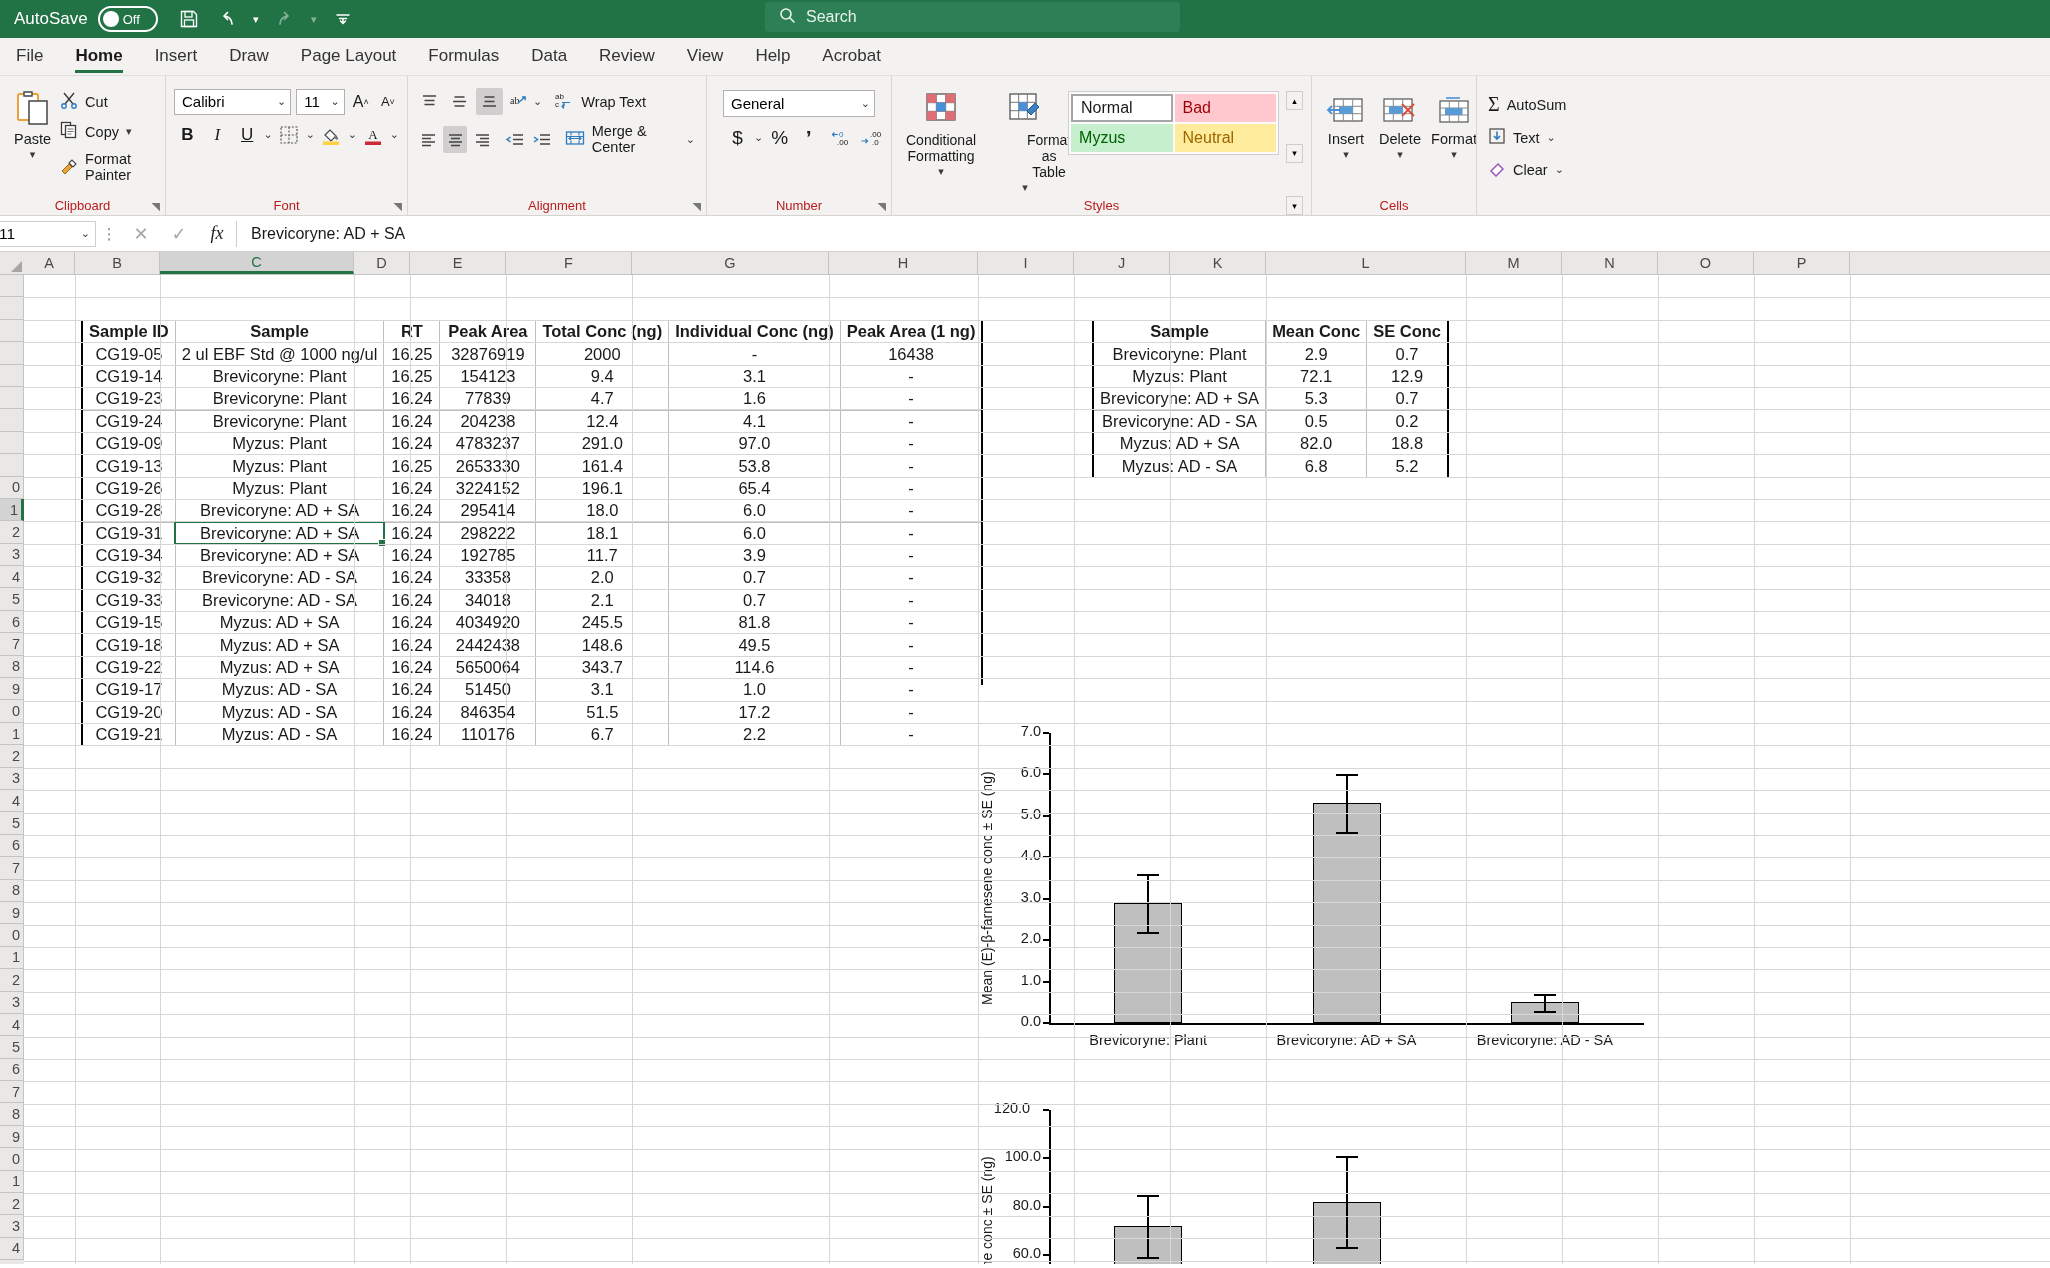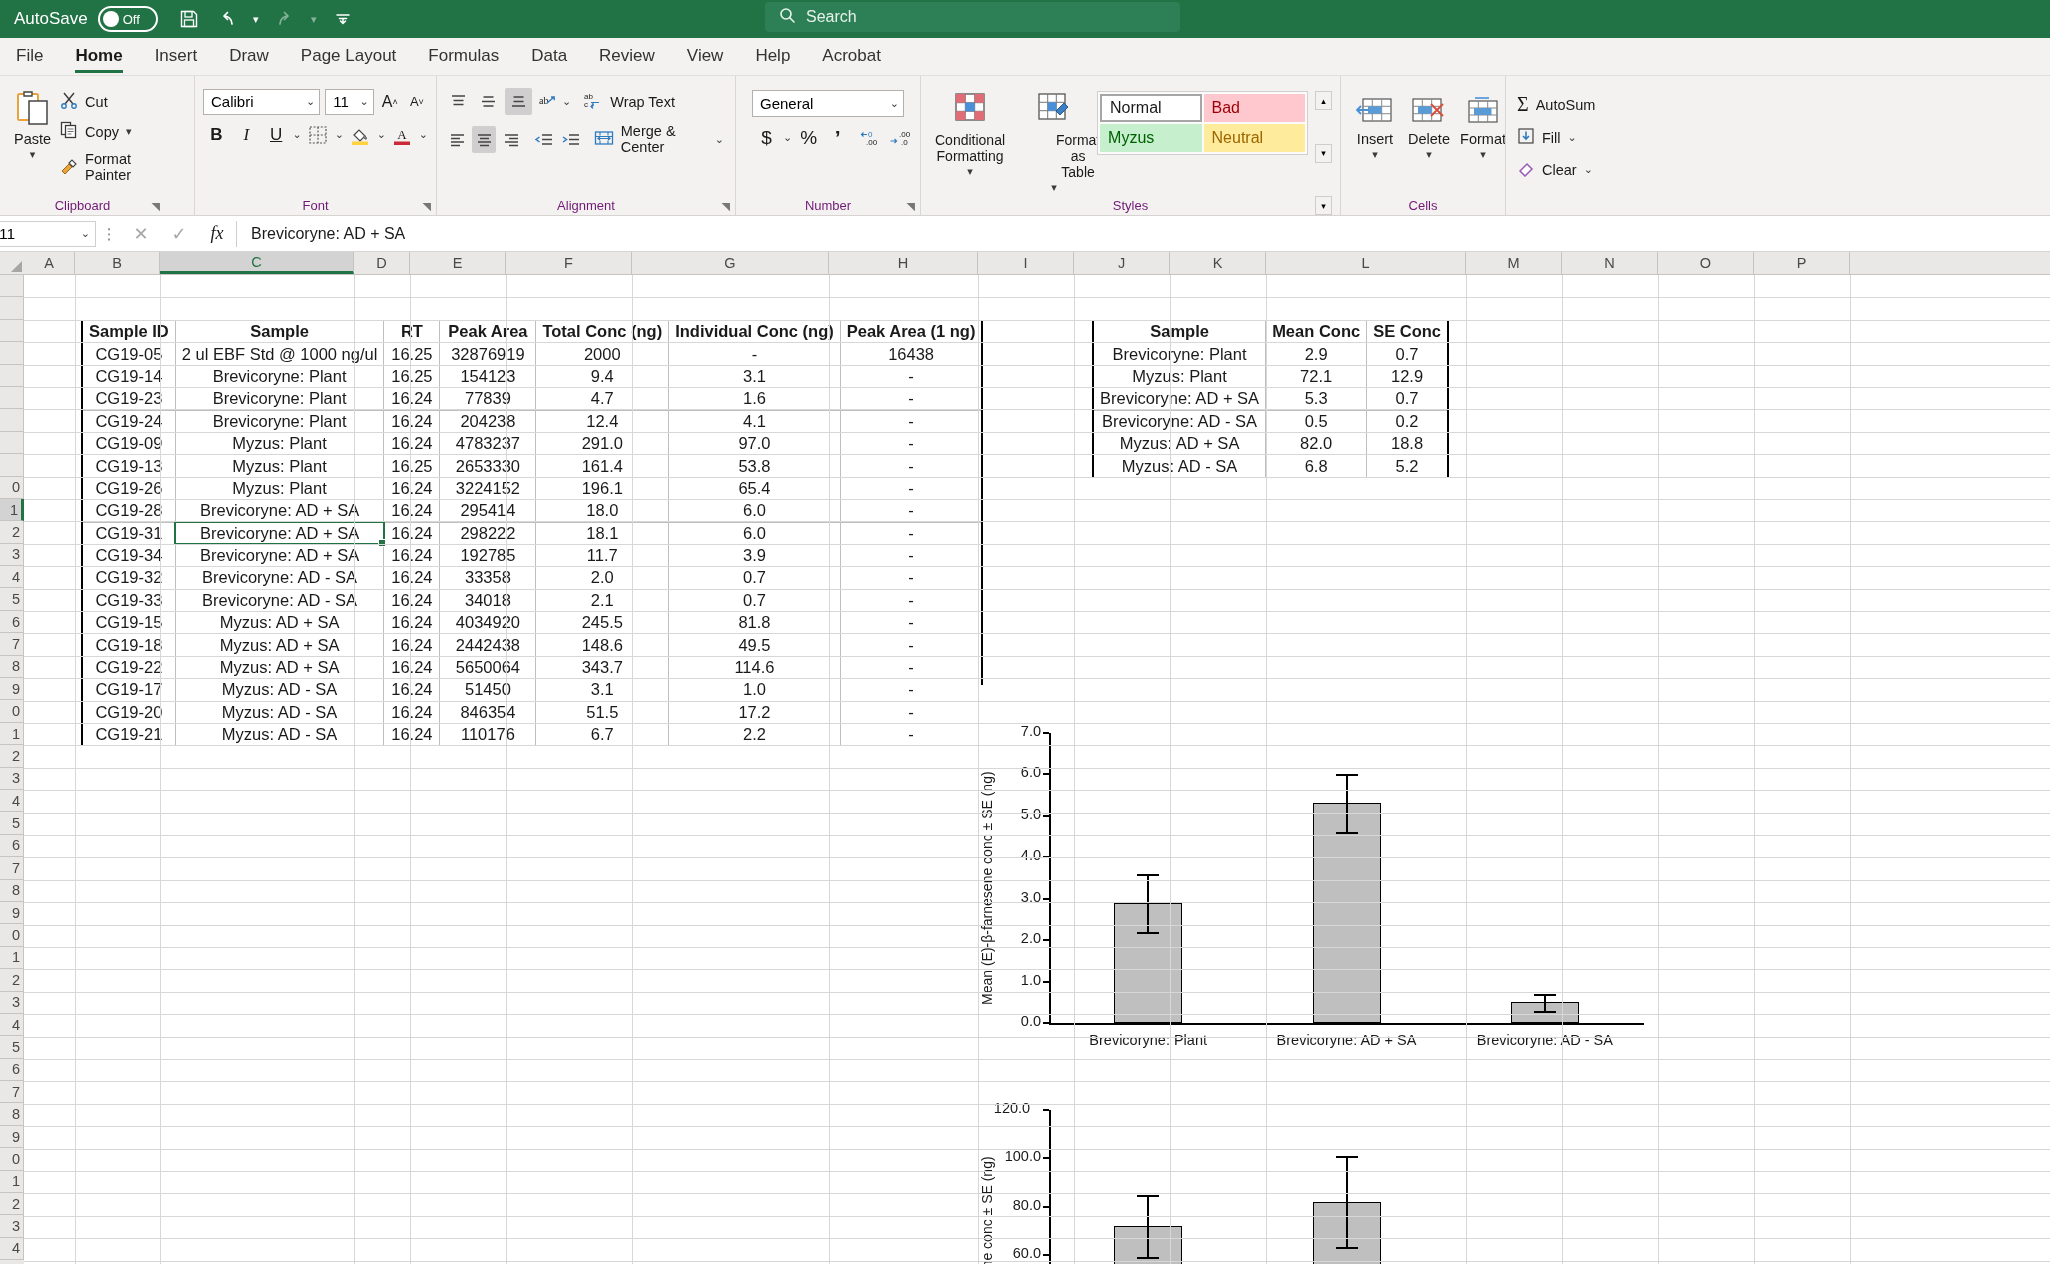--- a/index.html
+++ b/index.html
@@ -56,21 +56,21 @@
 
   
   .ribbon {
     height: 140px; background: #f3f2f1; display: flex;
     border-bottom: 1px solid #d6d3d1; position: relative;
   }
   .rgroup { position: relative; display: flex; flex-direction: column; height: 100%; padding: 5px 0 0 0; }
   .rgroup + .rgroup { border-left: 1px solid #d9d6d4; }
   .rgroup .glabel {
     position: absolute; bottom: 2px; left: 0; right: 0; text-align: center;
-    font-size: 13px; color: #701a75;
+    font-size: 13px; color: #b91c1c;
   }
   .rgroup .gdiag { position: absolute; bottom: 2px; right: 5px; font-size: 11px; color:#777; }
   .rbody { display: flex; flex: 1; padding: 0 8px; }
 
   .bigbtn {
     display:flex; flex-direction:column; align-items:center; justify-content:flex-start;
     font-size: 14.5px; color: #1a1a1a; padding: 2px 6px; cursor:pointer; gap:1px;
   }
   .smallrow { display:flex; align-items:center; gap:7px; font-size:14.5px; color:#1a1a1a; cursor:pointer; padding:2px 3px; }
   .caret { font-size: 11px; color:#3b3a39; }
@@ -291,21 +291,21 @@
               </svg>
           </span>
           <span>Format Painter</span>
         </div>
       </div>
     </div>
     <div class="glabel">Clipboard</div>
     <div class="gdiag">◥</div>
   </div>
 
-  <div class="rgroup" style="width:242px;margin-left:29px;">
+  <div class="rgroup" style="width:242px;">
     <div class="rbody" style="flex-direction:column;gap:6px;padding-top:7px;">
       <div style="display:flex;align-items:center;gap:5px;">
         <div class="fontname">
           <span>Calibri</span>
           <span class="caret">⌄</span>
         </div>
         <div class="fontsize">
           <span>11</span>
           <span class="caret">⌄</span>
         </div>
@@ -549,21 +549,21 @@
         <span style="font-size:20px;font-family:'Liberation Serif',serif;">Σ</span>
         <span>AutoSum</span>
       </div>
       <div class="smallrow">
         <span>
           <svg width="18" height="18" viewBox="0 0 18 18">
               <rect x="2" y="2" width="14" height="14" fill="none" stroke="#444" stroke-width="1.2"></rect>
               <path d="M9 4.5v7M6 9l3 3 3-3" stroke="#2f7bbf" stroke-width="1.6" fill="none"></path>
             </svg>
         </span>
-        <span>Fill</span>
+        <span>Text</span>
         <span class="caret">⌄</span>
       </div>
       <div class="smallrow">
         <span>
           <svg width="18" height="18" viewBox="0 0 18 18">
               <path d="M3 12l7-7 5 5-7 7z" fill="#fff" stroke="#9b59b6" stroke-width="1.5"></path>
             </svg>
         </span>
         <span>Clear</span>
         <span class="caret">⌄</span>

